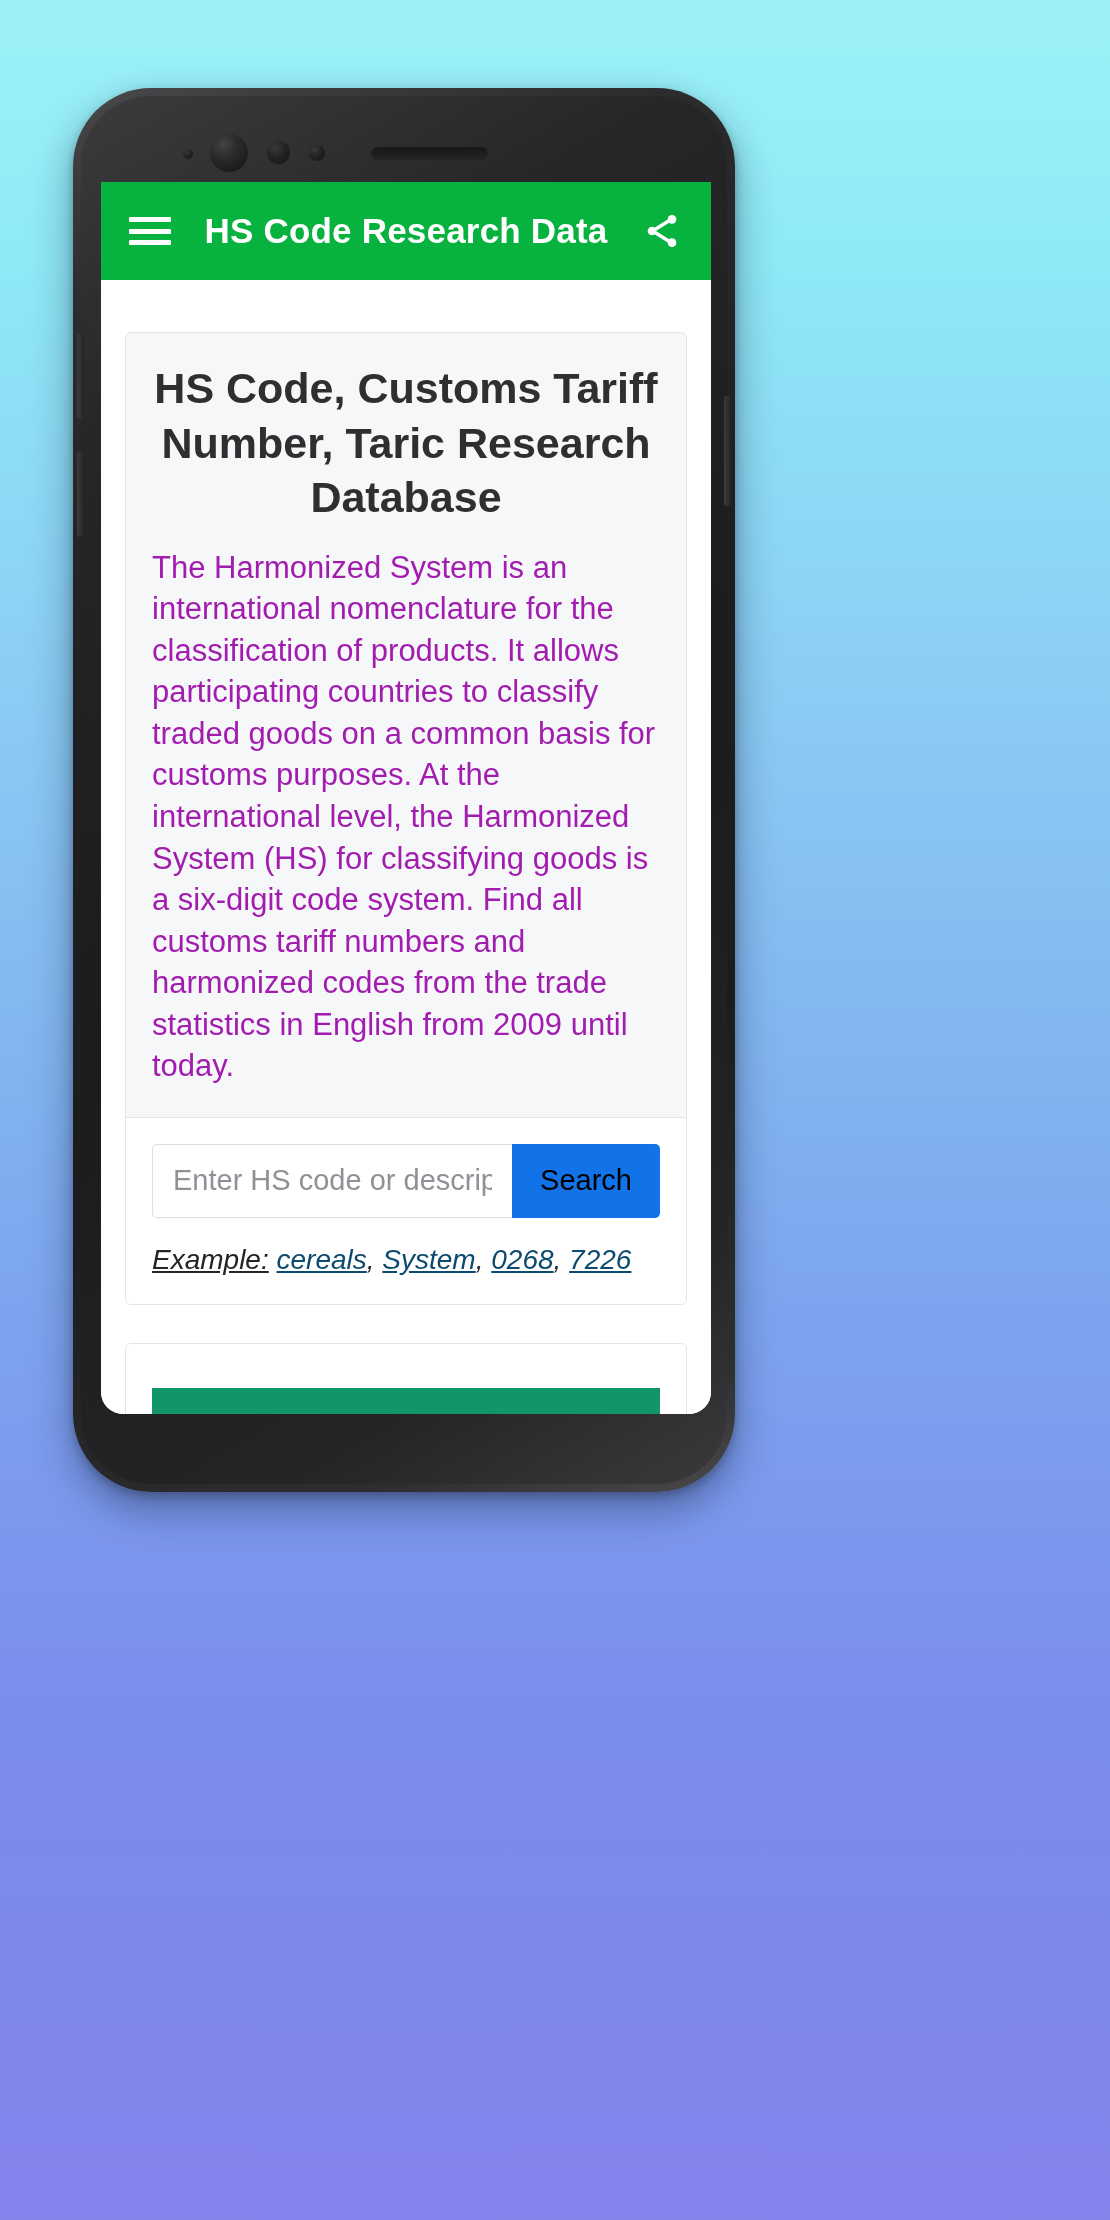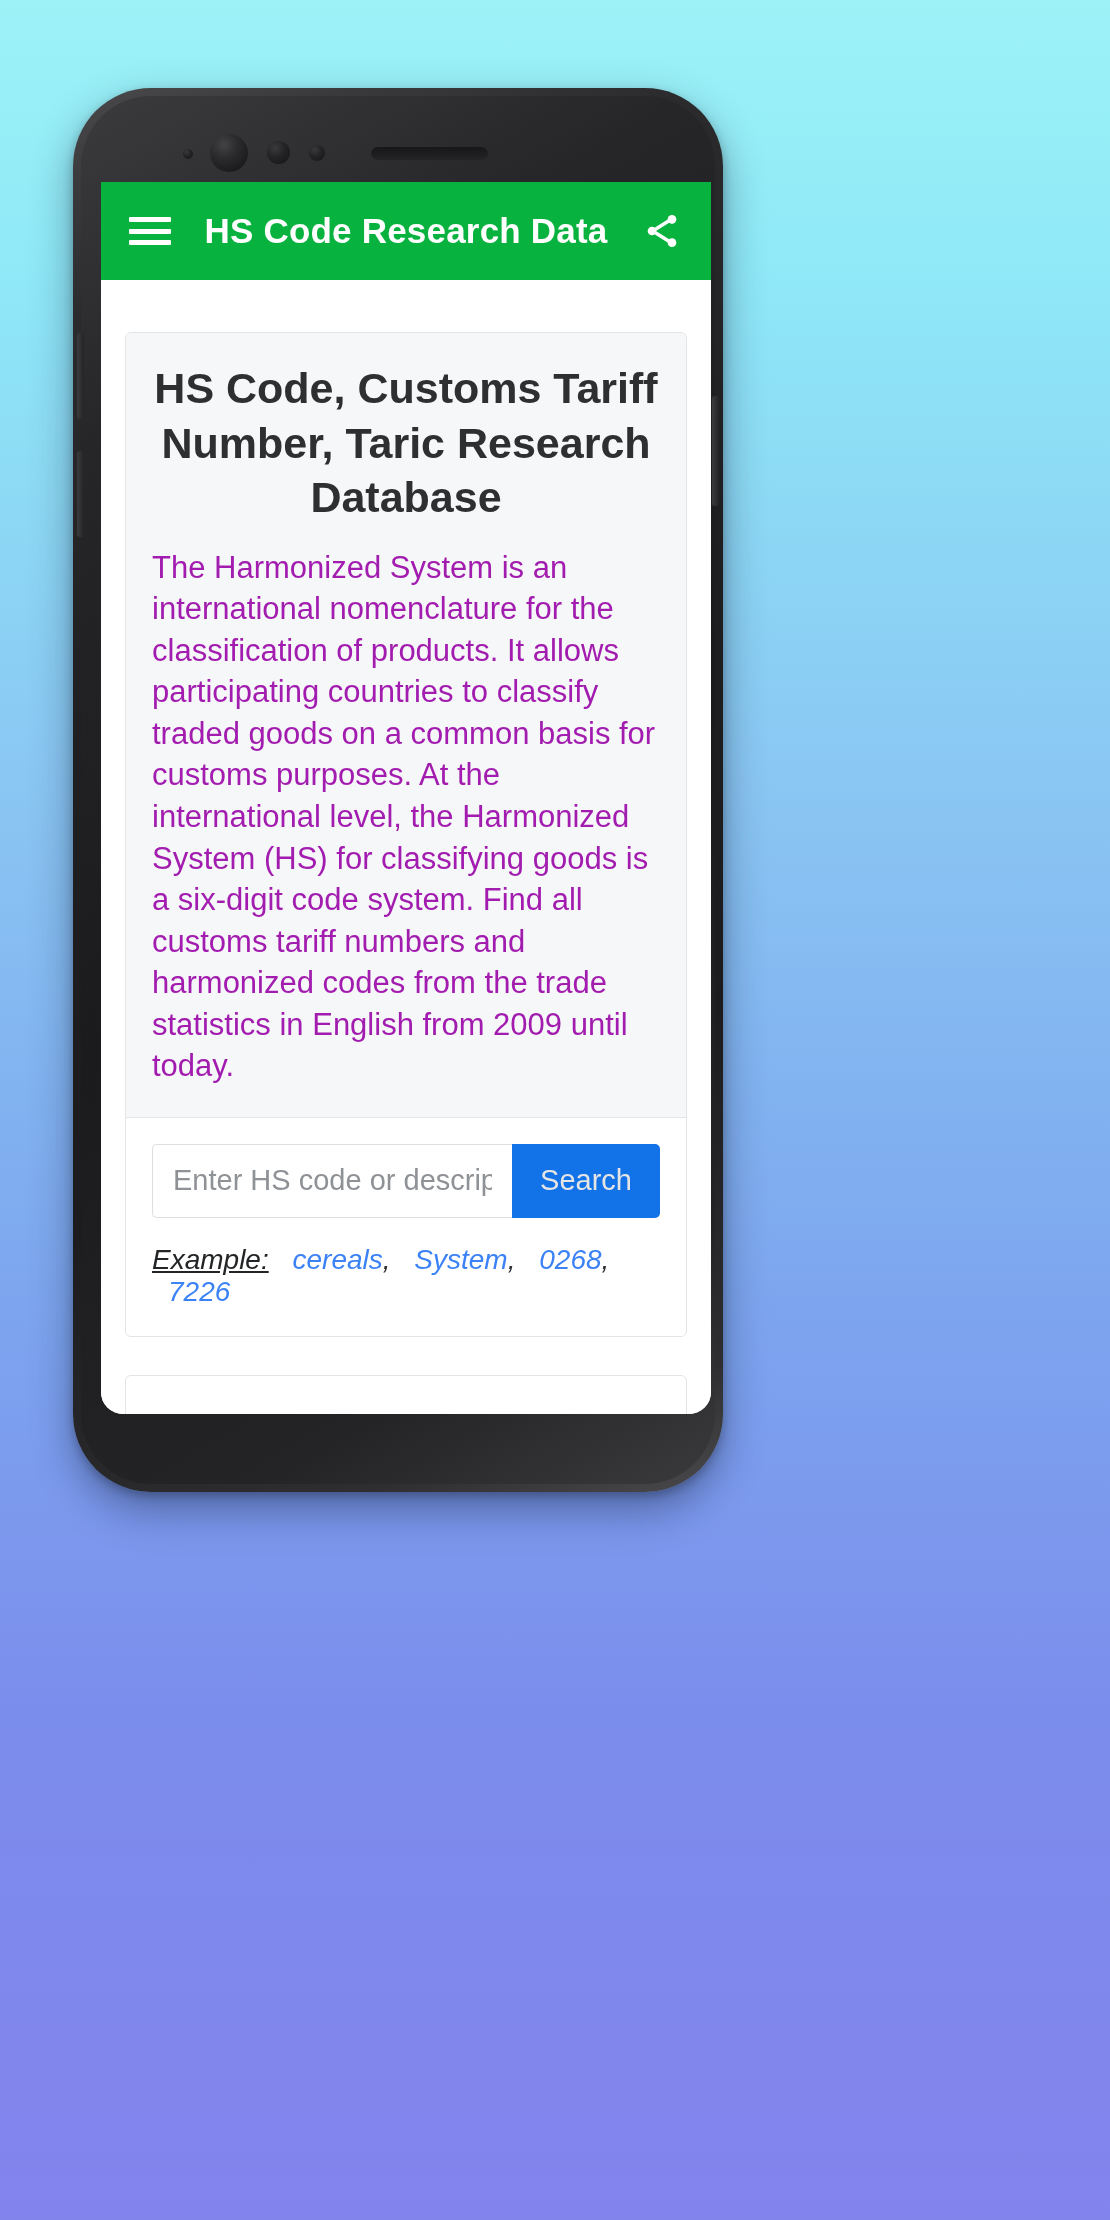--- a/index.html
+++ b/index.html
@@ -18,20 +18,21 @@
   
   #phone-frame {
     position: absolute;
     left: 73px;
     top: 88px;
     width: 650px;
     height: 1404px;
     border-radius: 78px;
     background: linear-gradient(160deg, #4a4a4c 0%, #3a3a3c 6%, #2b2b2d 14%, #1f1f21 40%, #1c1c1e 70%, #2e2e30 92%, #4a4a4c 100%);
     box-shadow: 0 18px 42px rgba(20, 30, 60, .42), 0 4px 10px rgba(0,0,0,.25);
+    padding-left: 12px;
   }
   #phone-inner-bevel {
     position: absolute;
     left: 8px;
     top: 8px;
     right: 8px;
     bottom: 8px;
     border-radius: 70px;
     background: linear-gradient(150deg, #3b3b3d 0%, #262628 20%, #1b1b1d 55%, #242426 85%, #3a3a3c 100%);
   }
@@ -185,21 +186,21 @@
     font-family: "Liberation Sans", sans-serif;
     color: #3a3c3e;
     background: #ffffff;
     outline: none;
     min-width: 0;
   }
   #search-input::placeholder { color: #8e9195; }
   #search-button {
     flex: 0 0 auto;
     background: #1272e8;
-    color: #e5e5e5;
+    color: #000000;
     border: none;
     border-radius: 0 5px 5px 0;
     padding: 0 28px;
     font-size: 29px;
     font-family: "Liberation Sans", sans-serif;
     font-weight: 400;
     cursor: pointer;
   }
   #example-line {
     margin-top: 26px;
@@ -207,24 +208,24 @@
     color: #2f3133;
     font-style: italic;
   }
   #example-label {
     font-style: italic;
     text-decoration: underline;
     color: #222426;
     font-weight: 400;
   }
   .example-link {
-    color: #3b82f6;
+    color: #0c4a6e;
     font-style: italic;
+    text-decoration: underline;
     cursor: pointer;
-    margin-left: 16px;
   }
 
   
   #results-card {
     padding: 44px 26px 52px 26px;
   }
   #results-table {
     width: 100%;
     border-collapse: collapse;
     table-layout: fixed;

